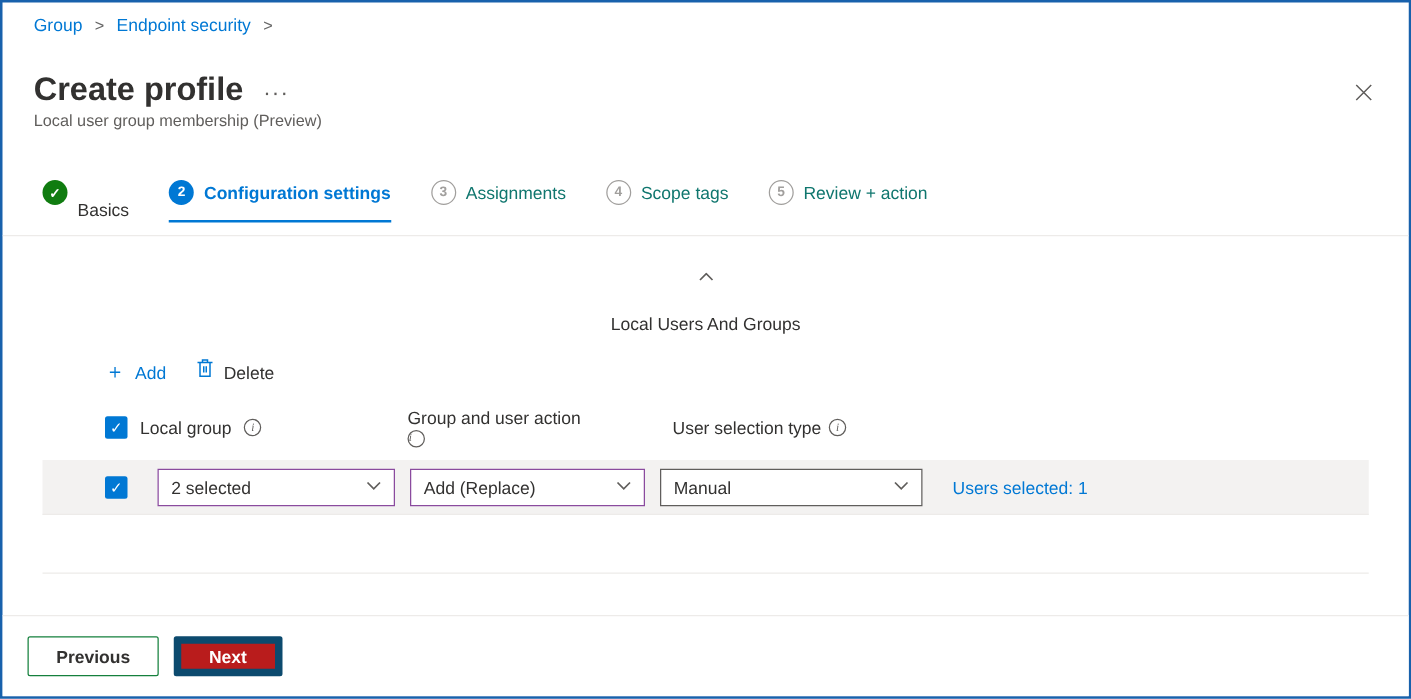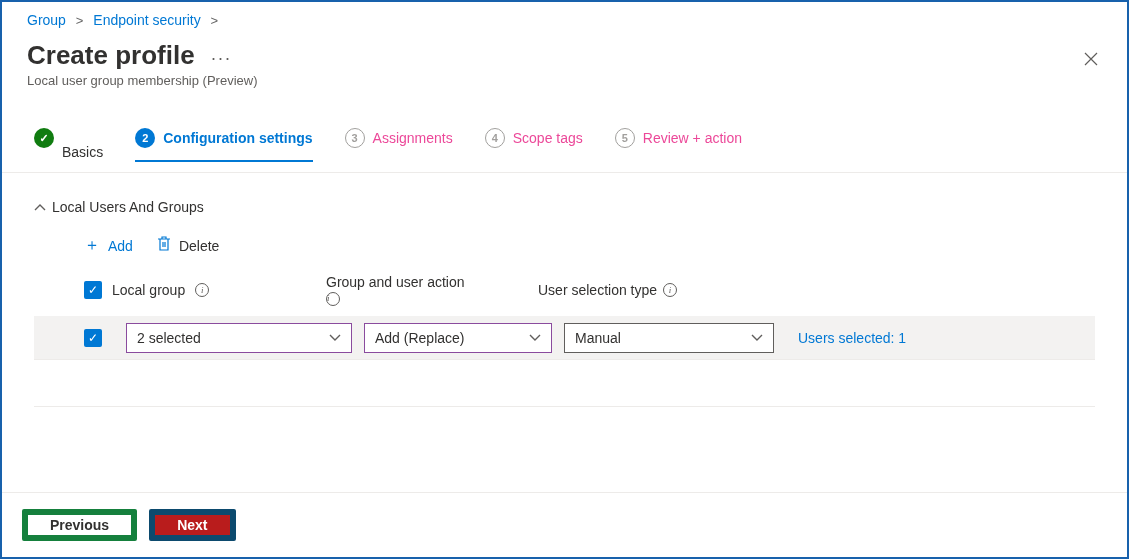--- a/index.html
+++ b/index.html
@@ -15,20 +15,21 @@
     }
     .breadcrumb {
       padding: 10px 25px 4px;
       font-size: 14px;
     }
     .breadcrumb a { color: #0078d4; text-decoration: none; }
     .breadcrumb .sep { color: #666; margin: 0 6px; font-size: 13px; }
     .header {
       padding: 8px 25px 16px;
       position: relative;
+      margin-top: 16px;
     }
     .header h1 { font-size: 26px; font-weight: 600; display: inline-block; }
     .header .ellipsis { margin-left: 12px; color: #605e5c; font-size: 18px; letter-spacing: 1px; }
     .header .subtitle { font-size: 13px; color: #605e5c; margin-top: 2px; }
     .close-btn {
       position: absolute;
       right: 28px;
       top: 18px;
       font-size: 20px;
       color: #605e5c;
@@ -48,24 +49,24 @@
     .step-circle {
       width: 20px; height: 20px; border-radius: 50%;
       display: flex; align-items: center; justify-content: center;
       font-size: 11px; font-weight: 600;
     }
     .step-done .step-circle { background: #107c10; color: #fff; }
     .step-active { border-bottom: 2px solid #0078d4; margin-bottom: -1px; }
     .step-active .step-circle { background: #0078d4; color: #fff; }
     .step-active .step-label { color: #0078d4; font-weight: 600; }
     .step-pending .step-circle { border: 1px solid #a19f9d; color: #a19f9d; background: #fff; }
-    .step-pending .step-label { color: #ec4899; }
+    .step-pending .step-label { color: #0f766e; }
     .step-done .step-label { color: #323130; margin-top: 28px; }
     .content { padding: 20px 32px; }
-    .section-header { display: flex; align-items: flex-end; gap: 6px; font-size: 14px; padding: 6px 0 20px; cursor: pointer; }
+    .section-header { display: flex; align-items: center; gap: 22px; font-size: 14px; padding: 6px 0 20px; cursor: pointer; flex-direction: column; }
     .chevron-up { font-size: 12px; color: #605e5c; }
     .toolbar { display: flex; gap: 24px; padding: 0 0 18px 50px; }
     .tool-btn { display: inline-flex; align-items: center; gap: 8px; color: #0078d4; cursor: pointer; font-size: 14px; }
     .tool-btn .icon { font-size: 16px; font-weight: normal; }
     .tool-btn.delete-btn { color: #323130; }
     .tool-btn.delete-btn .icon { color: #0078d4; }
     .columns-header {
       display: flex;
       align-items: center;
       padding: 0 0 10px 50px;
@@ -102,21 +103,21 @@
       border: 1px solid #8a4b9e;
       background: #fff;
       display: flex;
       align-items: center;
       justify-content: space-between;
       padding: 0 10px;
       font-size: 14px;
       cursor: pointer;
     }
     .dropdown.gray { border-color: #605e5c; }
-    .dd-localgroup { width: 226px; }
+    .dd-localgroup { width: 190px; }
     .dd-action { width: 188px; }
     .dd-usertype { width: 210px; }
     .dd-chevron { font-size: 11px; color: #605e5c; }
     .users-link { color: #0078d4; font-size: 14px; padding-left: 12px; cursor: pointer; }
     .divider { border-top: 1px solid #edebe9; margin: 26px 32px 0; }
     .footer {
       position: absolute;
       bottom: 0; left: 0; right: 0;
       padding: 16px 20px;
       display: flex;
@@ -125,21 +126,21 @@
       background: #fff;
     }
     .btn {
       height: 32px;
       padding: 0 22px;
       font-size: 14px;
       font-weight: 600;
       border-radius: 2px;
       cursor: pointer;
     }
-    .btn-secondary { background: #fff; border: 6px solid #15803d; color: #323130; }
+    .btn-secondary { background: #fff; border: 1px solid #15803d; color: #323130; }
     .btn-primary { background: #b91c1c; border: 6px solid #0c4a6e; color: #fff; }
   </style>
 </head>
 <body>
 
 <div class="breadcrumb">
   <a>Group</a>
   <span class="sep">&gt;</span>
   <a>Endpoint security</a>
   <span class="sep">&gt;</span>

